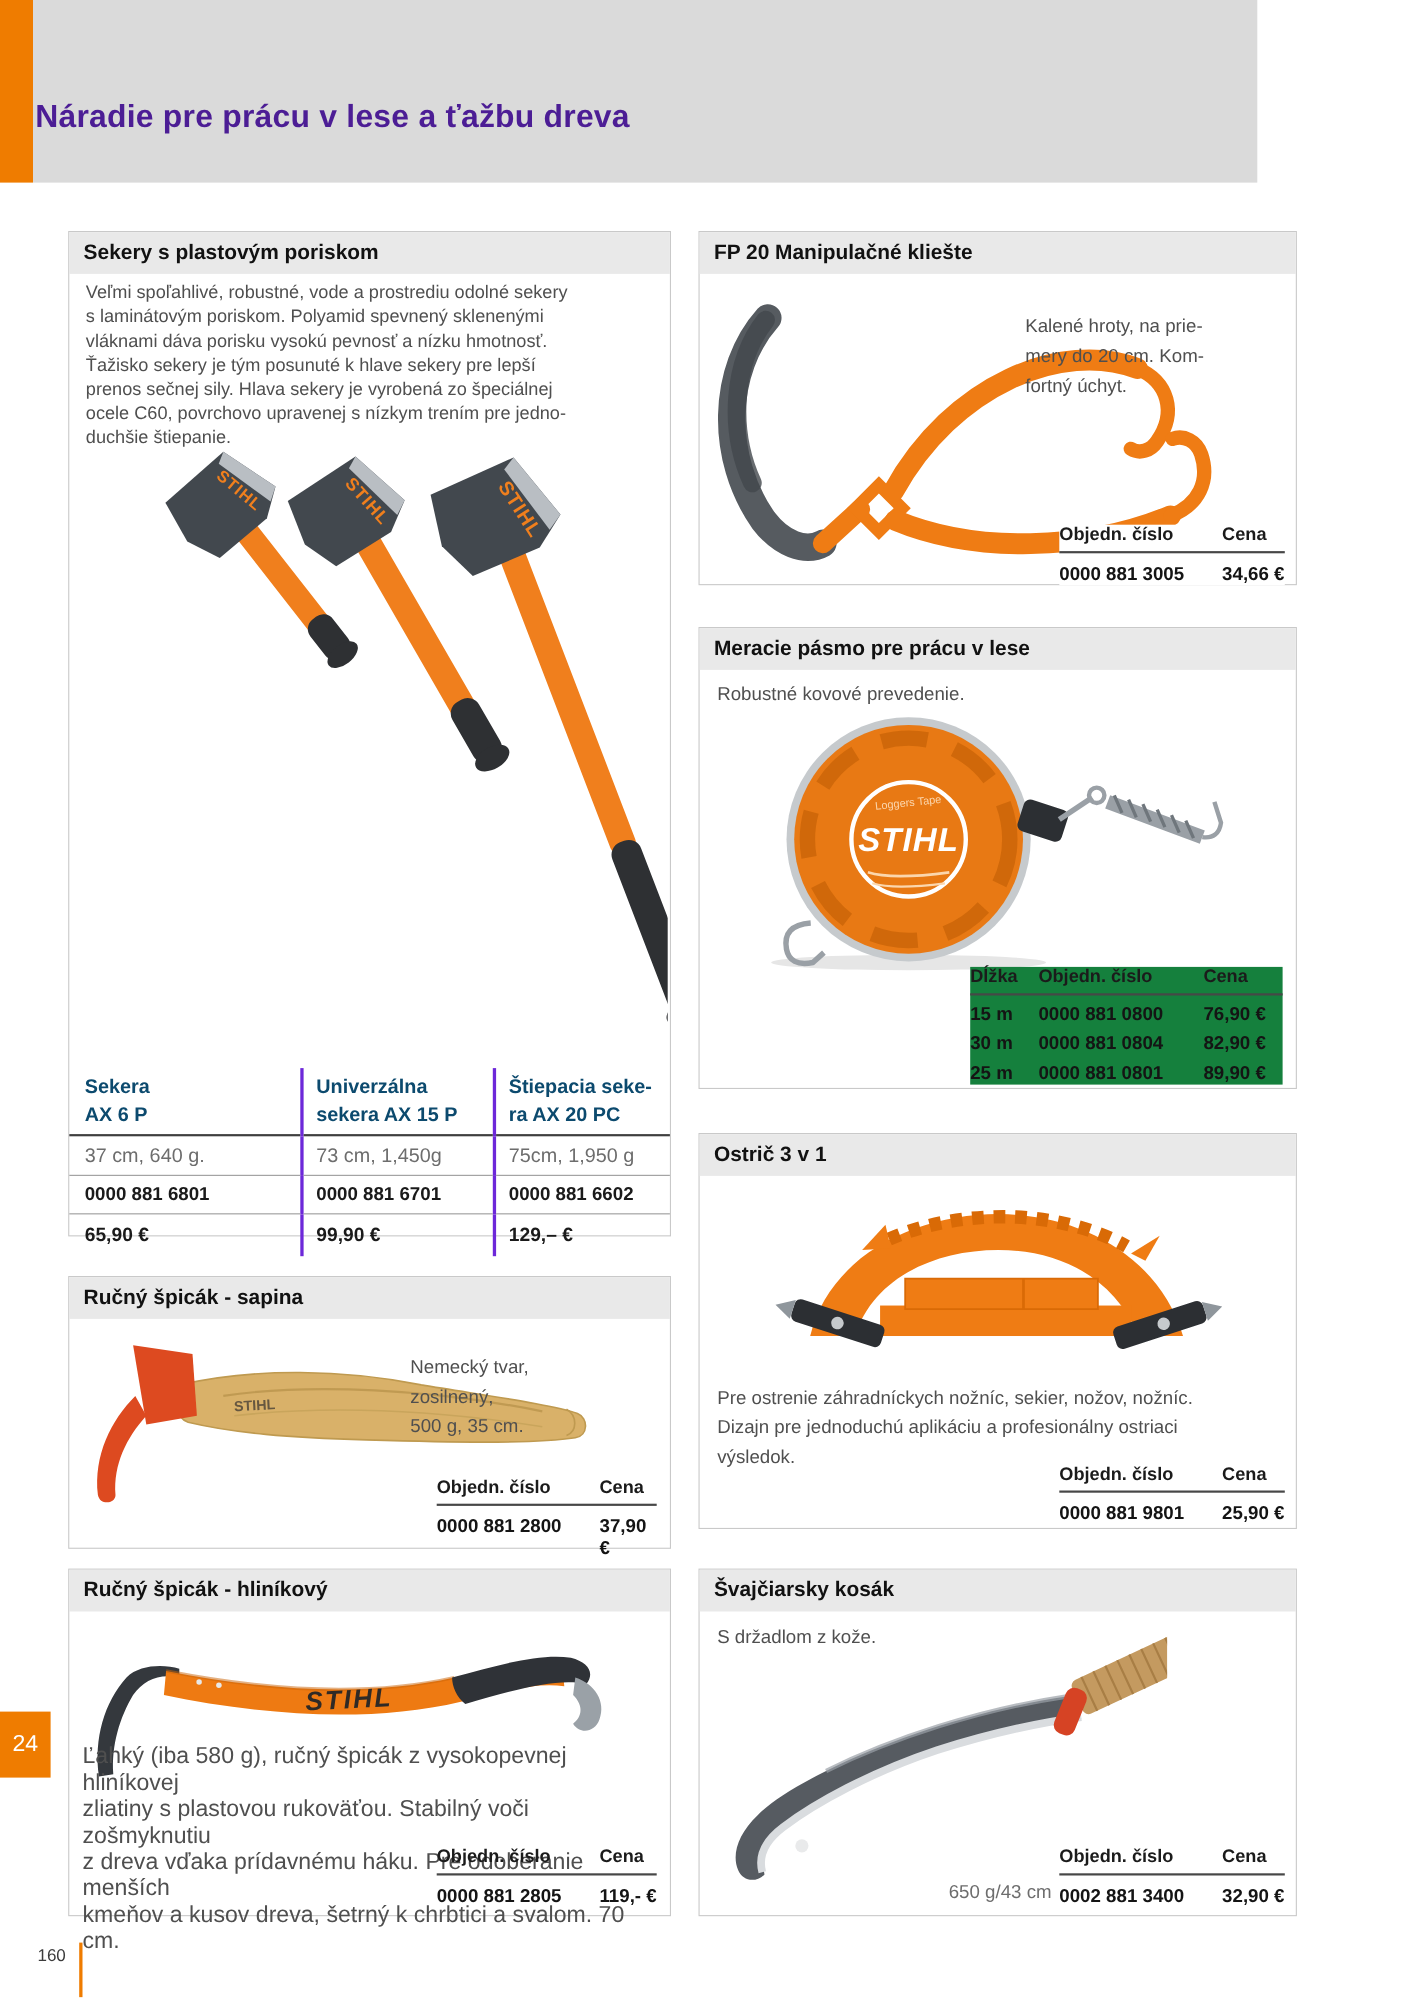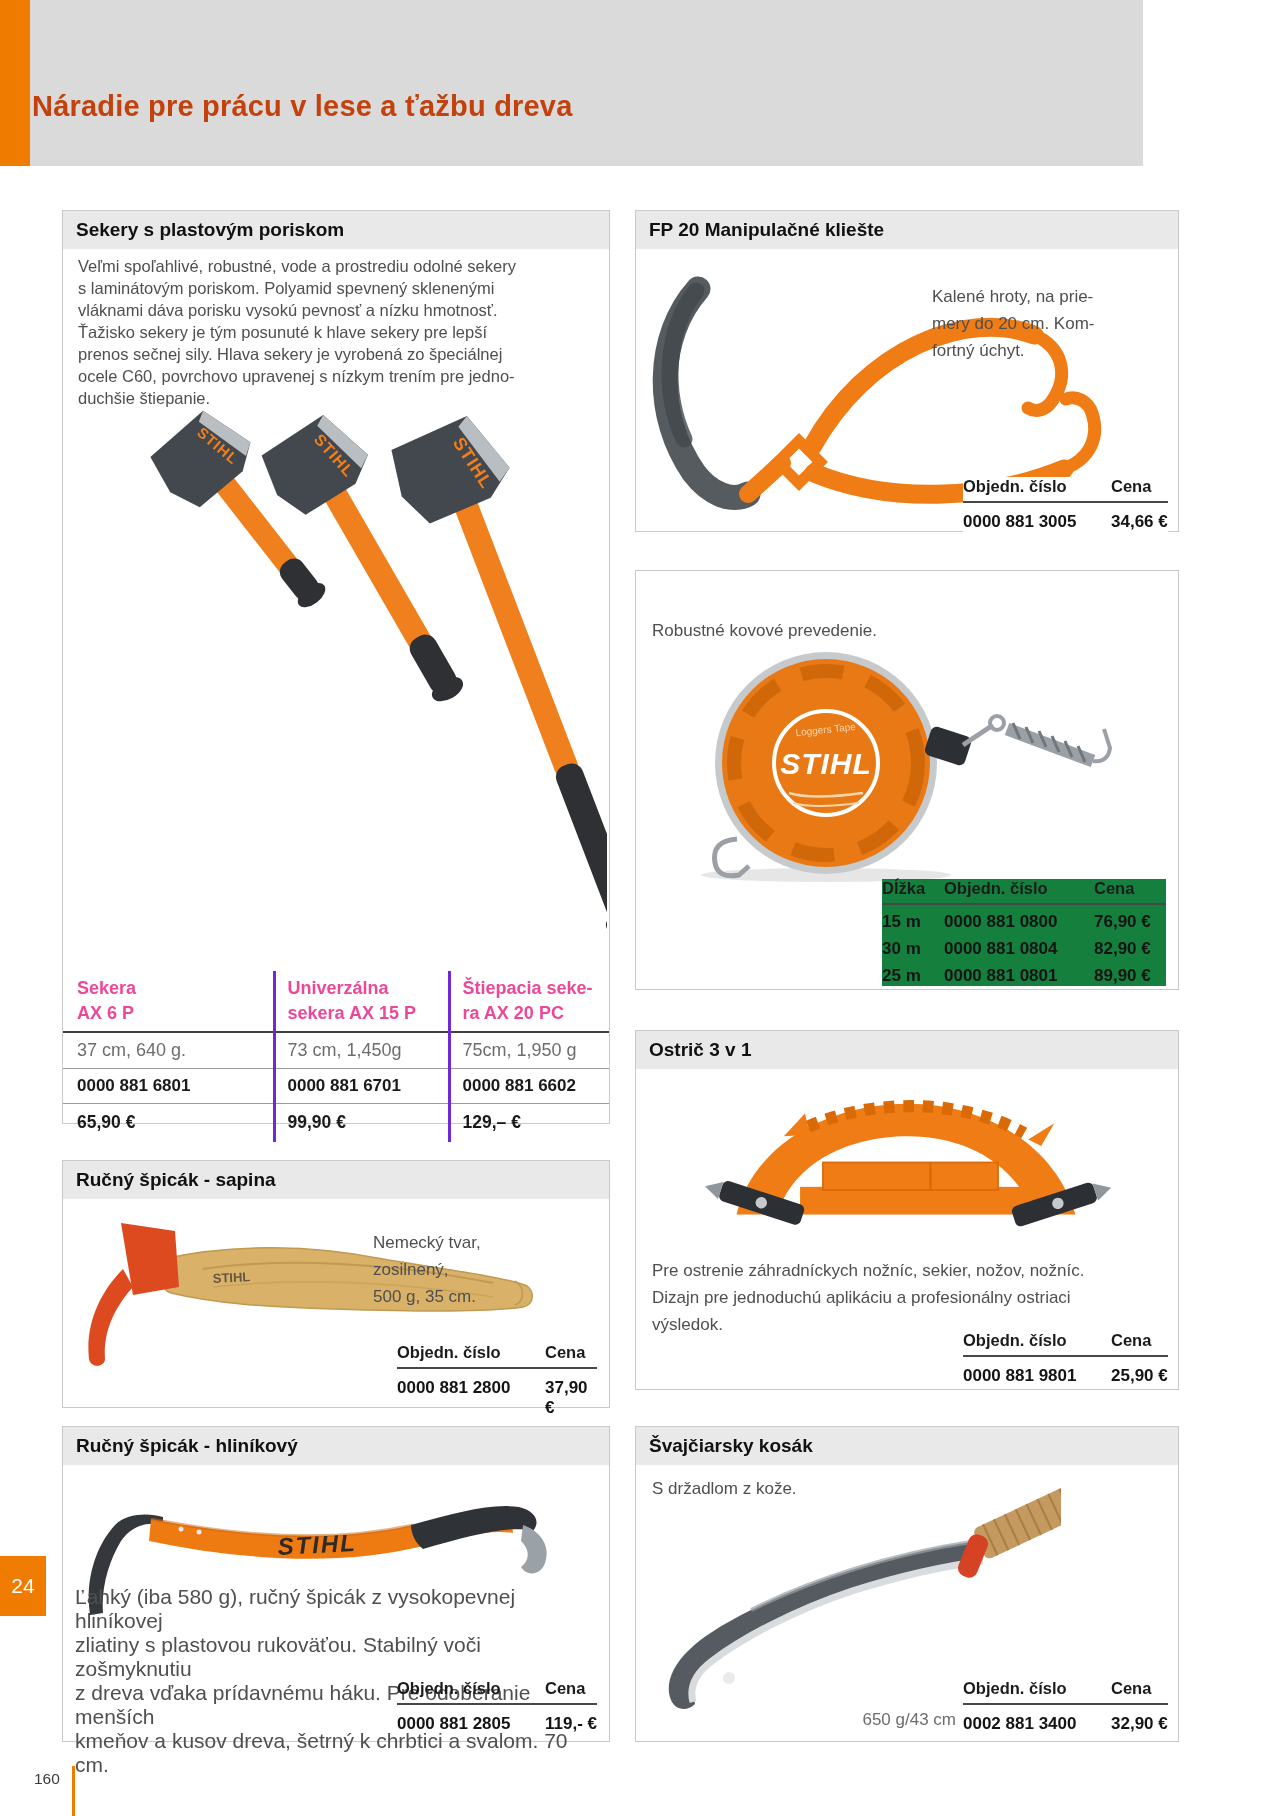--- a/index.html
+++ b/index.html
@@ -1,21 +1,21 @@
 <!DOCTYPE html>
 <html><head>
 <meta charset="utf-8">
 <style>
   html,body{margin:0;padding:0;background:#fff;}
   .page{position:relative;width:1280px;height:1816px;background:#fff;
         font-family:"Liberation Sans", sans-serif;color:#1a1a1a;overflow:hidden;}
   
   .corner{position:absolute;left:0;top:0;width:30px;height:166px;background:#ef7c00;}
   .titleband{position:absolute;left:30px;top:0;width:1113px;height:166px;background:#dadada;}
-  .pagetitle{position:absolute;left:32px;top:90px;font-size:29px;font-weight:700;color:#c2410c;letter-spacing:.2px;}
+  .pagetitle{position:absolute;left:32px;top:90px;font-size:29px;font-weight:700;color:#4c1d95;letter-spacing:.2px;}
   
   .box{position:absolute;border:1px solid #c9c9c9;background:#fff;}
   .box-header{position:absolute;left:0;top:0;right:0;height:38px;background:#e9e9e9;
               font-weight:700;font-size:19px;line-height:38px;padding-left:13px;color:#111;}
   .para{position:absolute;color:#4f4f4f;font-size:16.5px;line-height:22px;}
   .para-r{}
   .para-17{font-size:17px;line-height:27px;}
   
   .minitable{position:absolute;font-size:16.5px;}
   .mt-head{display:flex;font-weight:700;color:#1b1b1b;padding-bottom:5px;border-bottom:2px solid #474747;}
@@ -23,21 +23,21 @@
   .c-ord{width:140px;}
   .c-pri{flex:1;margin-left:8px;}
   .mt3 .c-len{width:62px;}
   .mt3 .c-ord{width:142px;}
   .mt3 .mt-row{padding-top:7px;}
   
   .ptable{position:absolute;left:0;top:760px;width:100%;border-collapse:collapse;table-layout:fixed;}
   .ptable td{padding:5px 8px 5px 12px;vertical-align:bottom;}
   .ptable td:first-child{padding-left:14px;}
   .ptable td + td{border-left:3px solid #6d28d9;}
-  .pt-name td{font-weight:700;font-size:18px;line-height:25px;border-bottom:2px solid #3f3f3f;color:#ec4899;}
+  .pt-name td{font-weight:700;font-size:18px;line-height:25px;border-bottom:2px solid #3f3f3f;color:#0c4a6e;}
   .pt-spec td{color:#6d6d6d;font-size:18px;border-bottom:1px solid #9b9b9b;padding-top:7px;padding-bottom:7px;}
   .pt-order td{font-weight:700;font-size:17px;border-bottom:1px solid #9b9b9b;padding-top:7px;padding-bottom:7px;}
   .pt-price td{font-weight:700;font-size:17.5px;padding-top:8px;padding-bottom:9px;}
   .specnote{position:absolute;color:#6d6d6d;font-size:17px;}
   
   .pagetab{position:absolute;left:0;top:1556px;width:46px;height:60px;background:#ef7c00;
            color:#fff;font-size:21px;font-weight:400;display:flex;align-items:center;justify-content:center;}
   .pagenum{position:absolute;left:34px;top:1770px;font-size:15.5px;color:#3c3c3c;}
   .footrule{position:absolute;left:72px;top:1766px;width:3px;height:50px;background:#ef7c00;}
   svg{display:block;}
@@ -188,20 +188,21 @@
         <span class="c-pri">Cena</span>
       </div>
       <div class="mt-row">
         <span class="c-ord">0000 881 3005</span>
         <span class="c-pri">34,66 €</span>
       </div>
     </div>
   </div>
 
   <div class="box" style="left:635px;top:570px;width:542px;height:418px;">
+    <div class="box-header">Meracie pásmo pre prácu v lese</div>
     <div class="para para-17" style="left:16px;top:46px;">Robustné kovové prevedenie.</div>
     <svg width="520" height="245" viewBox="0 0 520 245" style="position:absolute;left:5px;top:72px;">
       <ellipse cx="185" cy="232" rx="125" ry="7" fill="#e6e6e6"></ellipse>
       <circle cx="185" cy="120" r="111" fill="#c6cacd"></circle>
       <circle cx="185" cy="120" r="104" fill="#e87914"></circle>
       <circle cx="185" cy="120" r="92" fill="none" stroke="#c96408" stroke-width="14" stroke-dasharray="42 26" opacity="0.8"></circle>
       <circle cx="185" cy="120" r="52" fill="none" stroke="#ffffff" stroke-width="4"></circle>
       <text x="185" y="90" text-anchor="middle" font-size="10" fill="#fbd6ad" transform="rotate(-6 185 90)">Loggers Tape</text>
       <text x="185" y="131" text-anchor="middle" font-size="30" font-weight="bold" font-style="italic" fill="#ffffff" letter-spacing="1">STIHL</text>
       <path d="M148,150 q22,7 74,0" stroke="#fbd6ad" stroke-width="2.5" fill="none"></path>

